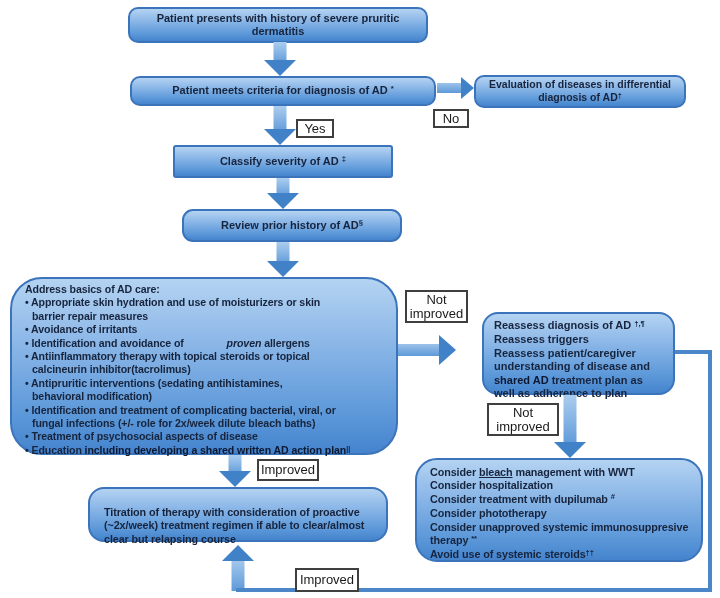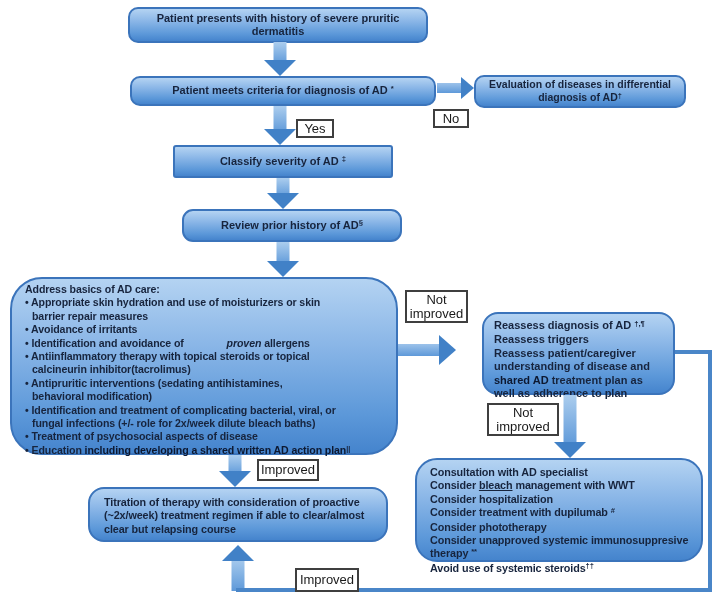--- a/index.html
+++ b/index.html
@@ -97,32 +97,31 @@
       <div class="tline"><span>Reassess diagnosis of AD </span><span class="s-sup">†,¶</span></div>
       <div class="tline"><span>Reassess triggers</span></div>
       <div class="tline"><span>Reassess patient/caregiver</span></div>
       <div class="tline"><span>understanding of disease and</span></div>
       <div class="tline"><span class="s-xb">shared AD</span><span> treatment plan as</span></div>
       <div class="tline"><span>well as adherence to plan</span></div>
     </div>
 
   <div class="node" style="left:415px;top:458px;width:288px;height:104px;border-radius:22px;
        padding:6px 4px 0 13px;font-size:10.8px;letter-spacing:-0.1px;">
-      <div class="tline"><span>Consultation with AD specialist</span></div>
       <div class="tline"><span>Consider </span><span class="s-u">bleach</span><span> management with WWT</span></div>
       <div class="tline"><span>Consider hospitalization</span></div>
       <div class="tline"><span>Consider treatment with dupilumab </span><span class="s-sup">#</span></div>
       <div class="tline"><span>Consider phototherapy</span></div>
       <div class="tline"><span>Consider unapproved systemic immunosuppresive</span></div>
       <div class="tline"><span>therapy </span><span class="s-sup">**</span></div>
       <div class="tline"><span>Avoid use of systemic steroids</span><span class="s-sup">††</span></div>
     </div>
 
   <div class="node" style="left:88px;top:487px;width:300px;height:55px;border-radius:16px;
-       padding:7px 4px 0 14px;font-size:10.8px;letter-spacing:-0.1px;">
+       padding:17px 4px 0 14px;font-size:10.8px;letter-spacing:-0.1px;">
       <div class="tline"><span>Titration of therapy with consideration of proactive</span></div>
       <div class="tline"><span>(~2x/week) treatment regimen if able to clear/almost</span></div>
       <div class="tline"><span>clear but relapsing course</span></div>
     </div>
 
   <div class="varrow down" style="left:264px;top:42px;height:34px;">
     <div class="shaft"></div>
       <div class="head"></div>
     </div>
 

